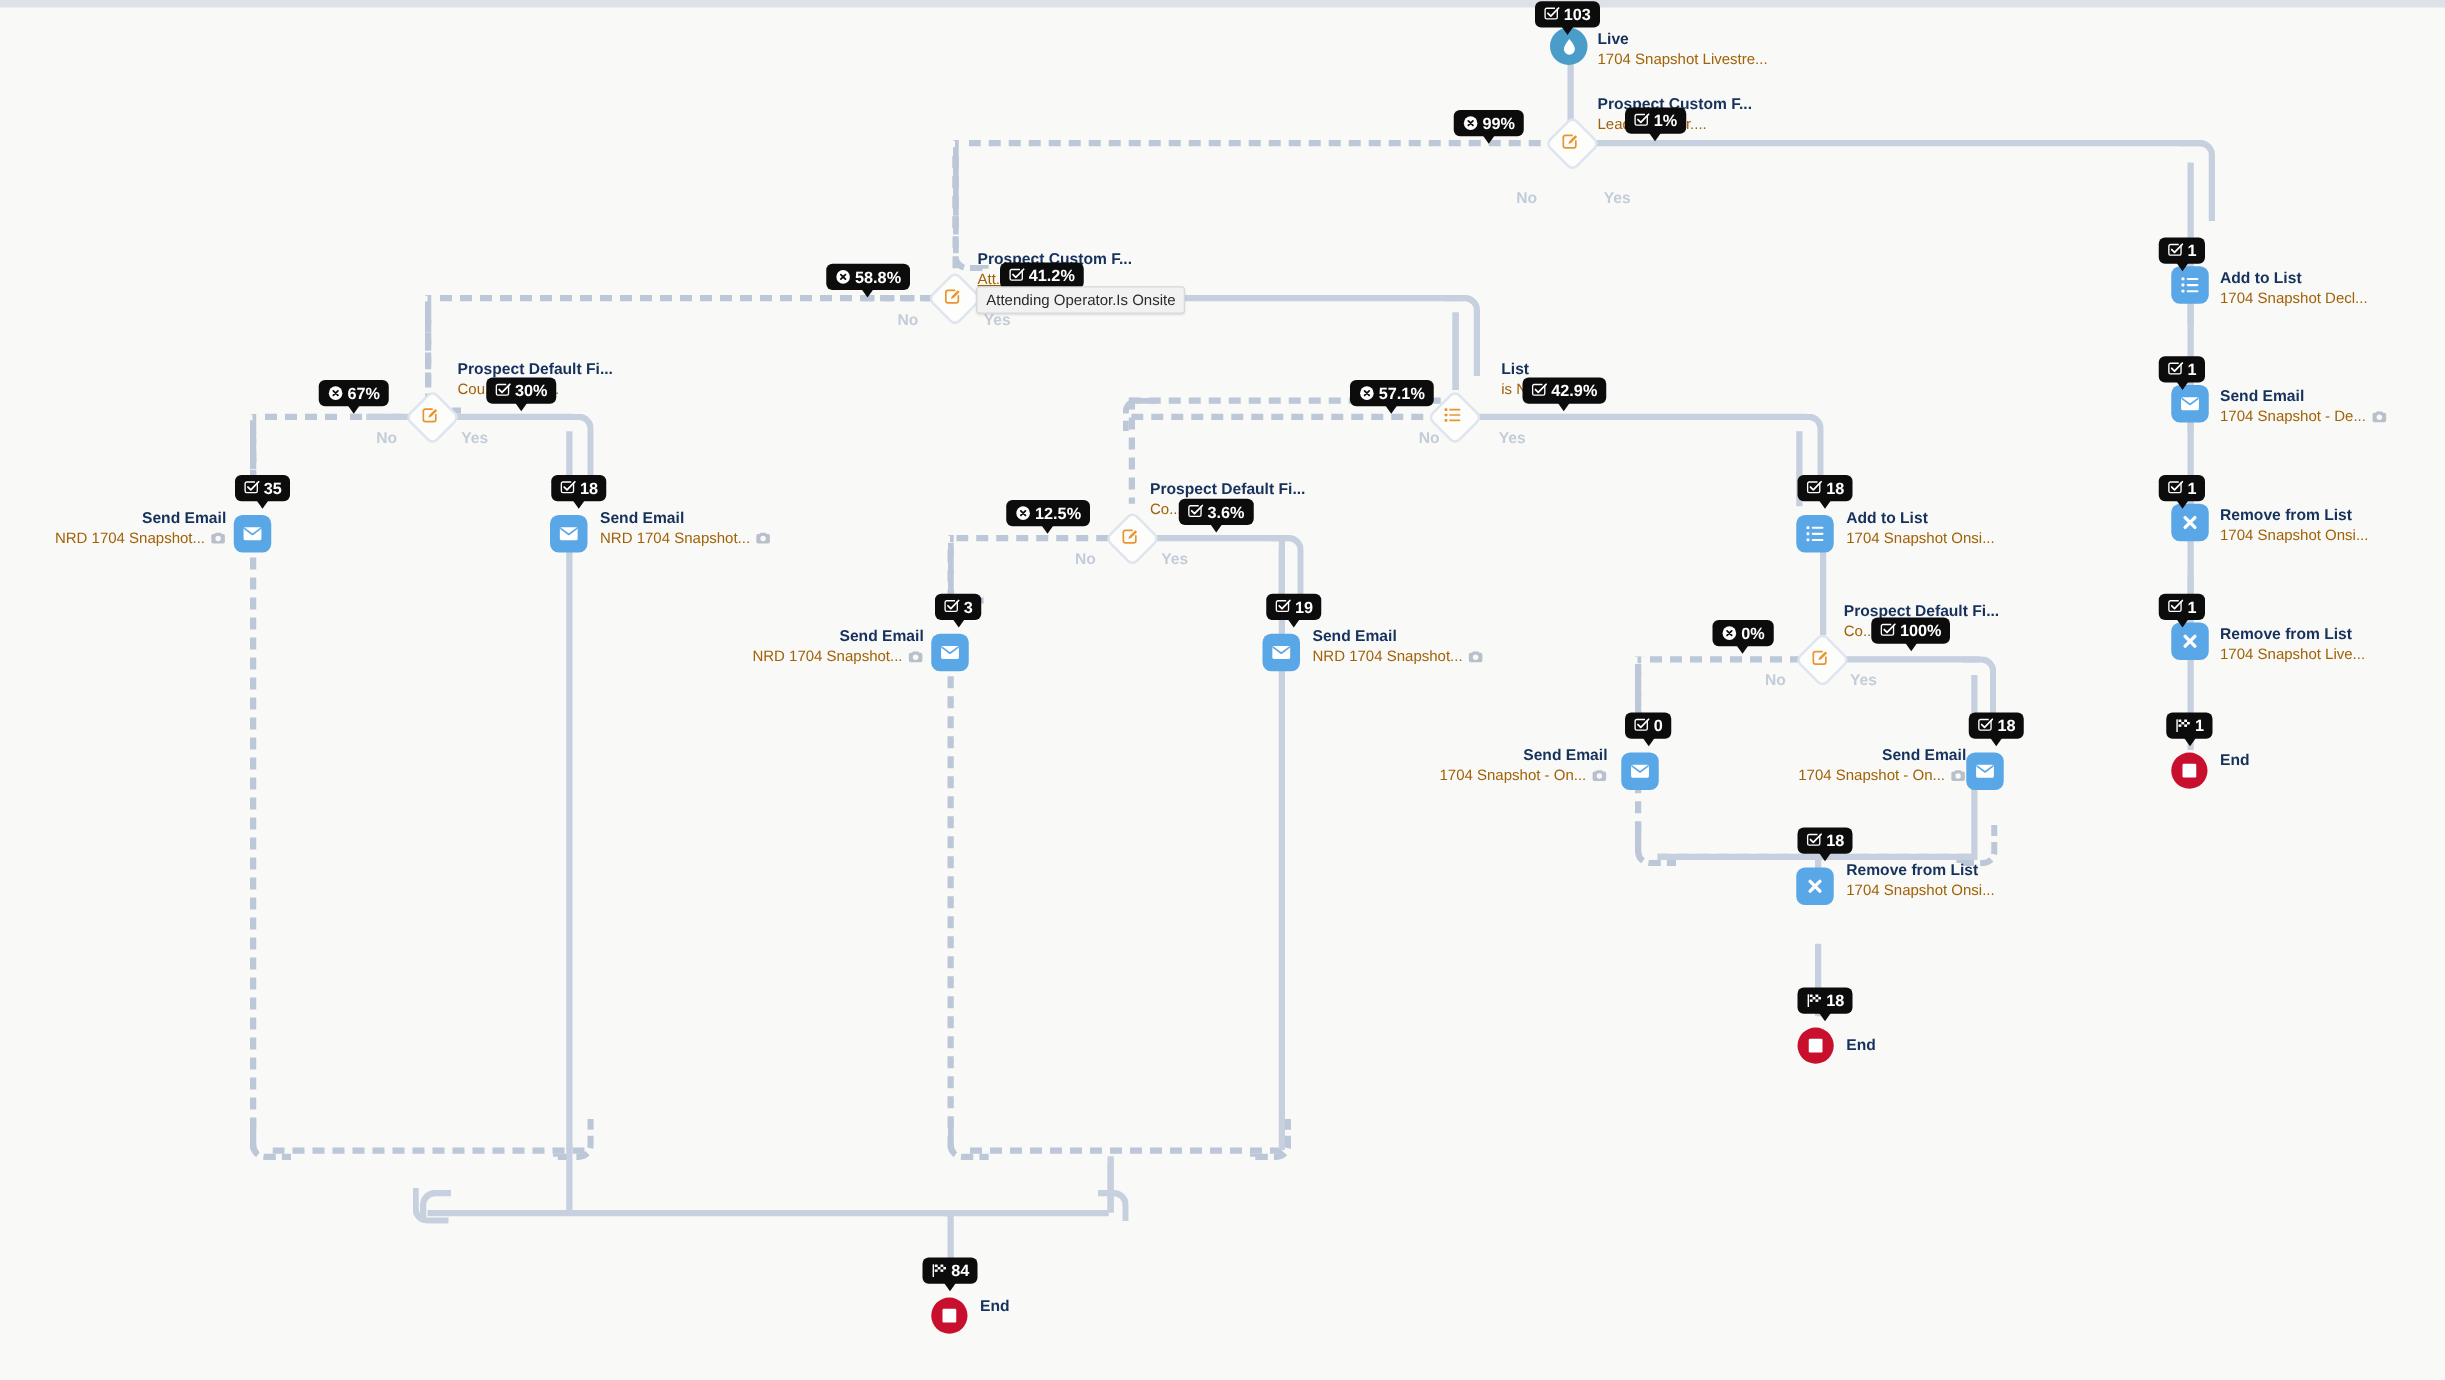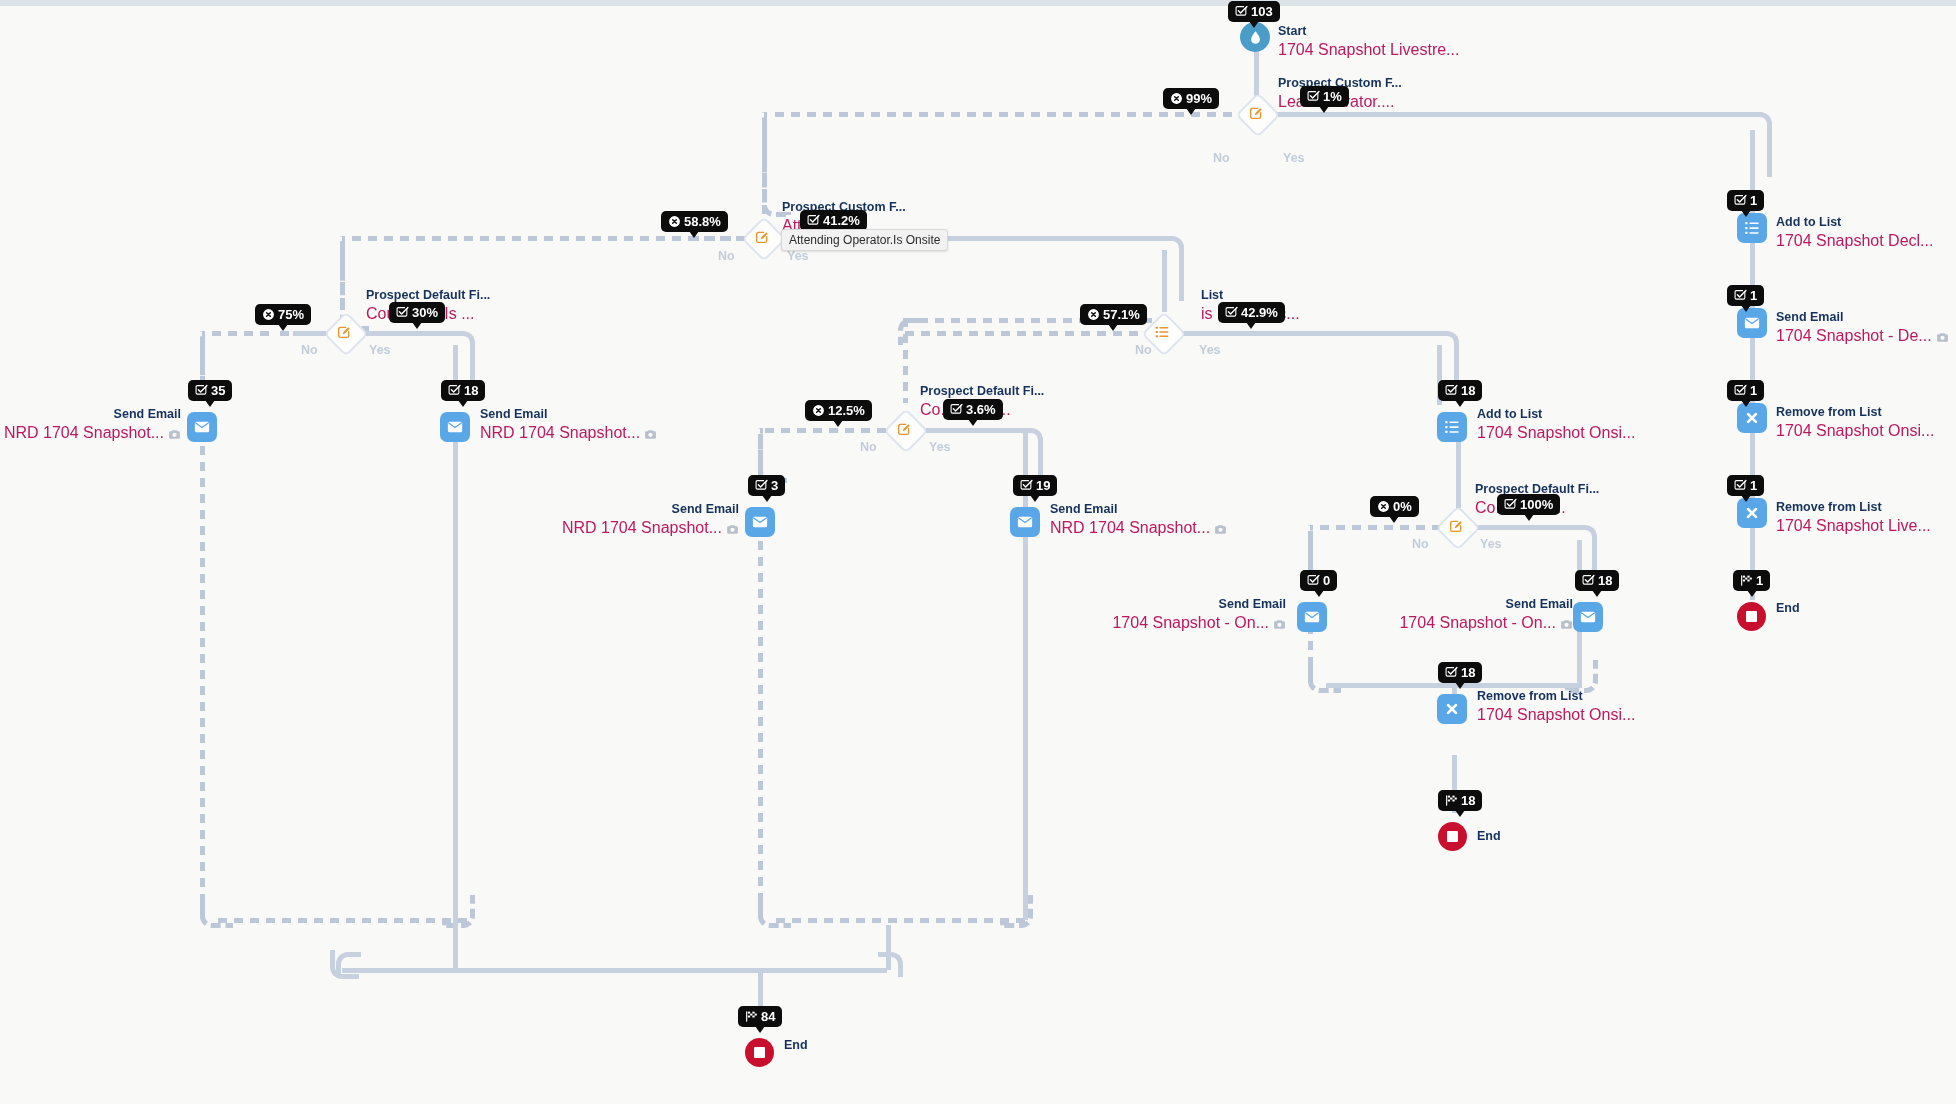--- a/index.html
+++ b/index.html
@@ -45,21 +45,21 @@
   .diamond .dm{position:absolute;left:3px;top:3px;width:28px;height:28px;
       background:#fdfdfc;border:2px solid #dfe5ee;border-radius:6px;
       transform:rotate(45deg);}
   .diamond .ic{position:absolute;left:0;top:0;width:34px;height:34px;
       display:flex;align-items:center;justify-content:center;}
   .diamond .ic svg{width:16px;height:16px;display:block;}
 
   
   .lbl{position:absolute;line-height:1.25;white-space:nowrap;}
   .lbl .t{font-size:12.5px;font-weight:bold;color:#16325c;}
-  .lbl .s{font-size:16px;color:#be185d;}
+  .lbl .s{font-size:12px;color:#a16207;}
   .lbl .s.ul{text-decoration:underline;}
   .lbl.right{text-align:left;}
   .lbl.left{text-align:right;}
   .cam{display:inline-block;vertical-align:-2px;margin-left:4px;width:13px;height:11px;}
   .cam svg{width:13px;height:11px;display:block;}
 
   .ynlbl{position:absolute;font-size:12.5px;font-weight:bold;color:#c3ccd9;}
 
   
   .badge{position:absolute;background:#0c0c0c;color:#fff;border-radius:5px;
@@ -241,21 +241,21 @@
         </svg>
       </div>
   </div>
   <div class="badge" style="left:1228px;top:1px;">
     <svg>
         <use href="#i-checksq"></use>
       </svg>
     <span>103</span>
   </div>
   <div class="lbl right" style="left:1278px;top:24px;">
-    <div class="t">Start</div>
+    <div class="t">Live</div>
     <div class="s">1704 Snapshot Livestre...</div>
   </div>
 
   <div class="node" style="left:1239px;top:96px;">
     <div class="diamond">
       <div class="dm"></div>
       <div class="ic">
           <svg>
             <use href="#i-editsq"></use>
           </svg>
@@ -328,21 +328,21 @@
   <div class="badge" style="left:389px;top:302px;">
     <svg>
         <use href="#i-checksq"></use>
       </svg>
     <span>30%</span>
   </div>
   <div class="badge" style="left:255px;top:304px;">
     <svg>
         <use href="#i-xcirc"></use>
       </svg>
-    <span>75%</span>
+    <span>67%</span>
   </div>
   <div class="ynlbl" style="left:301px;top:343px;">No</div>
   <div class="ynlbl" style="left:369px;top:343px;">Yes</div>
 
   <div class="node" style="left:187px;top:412px;">
     <div class="sq">
         <svg>
           <use href="#i-envelope"></use>
         </svg>
       </div>

